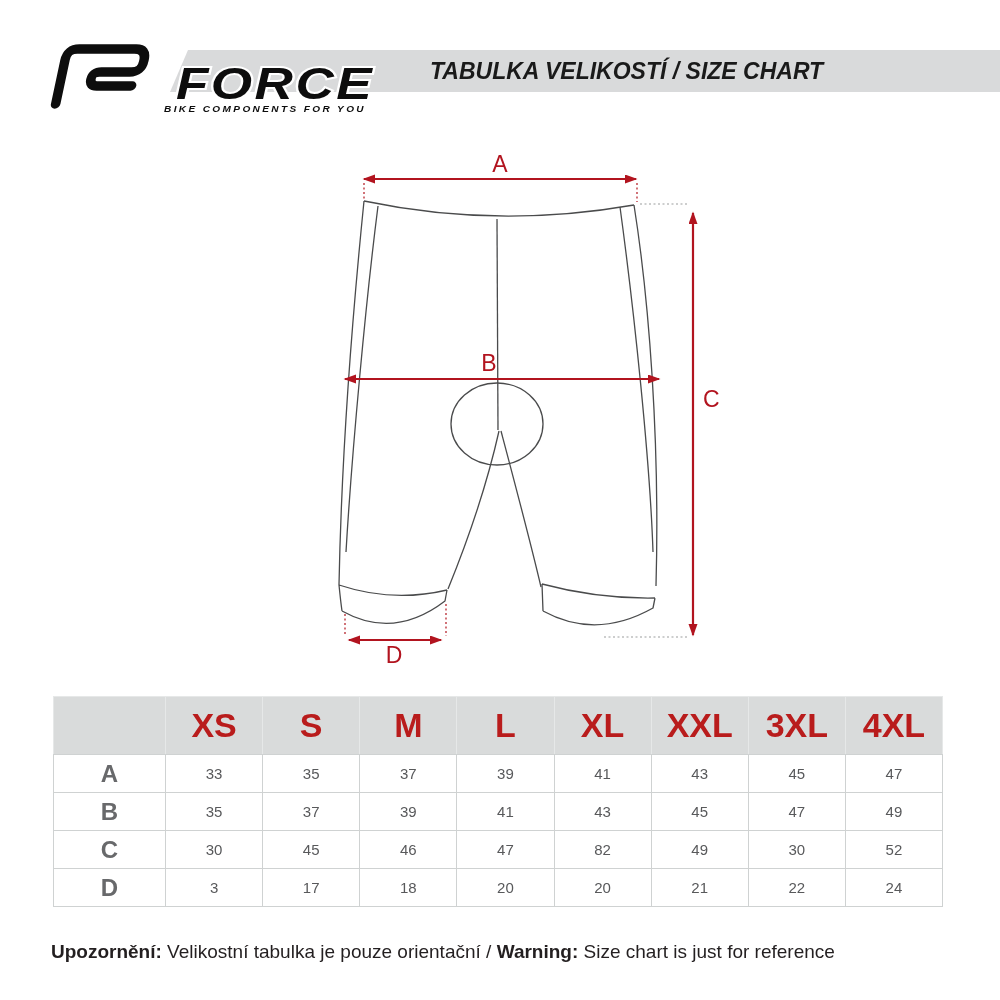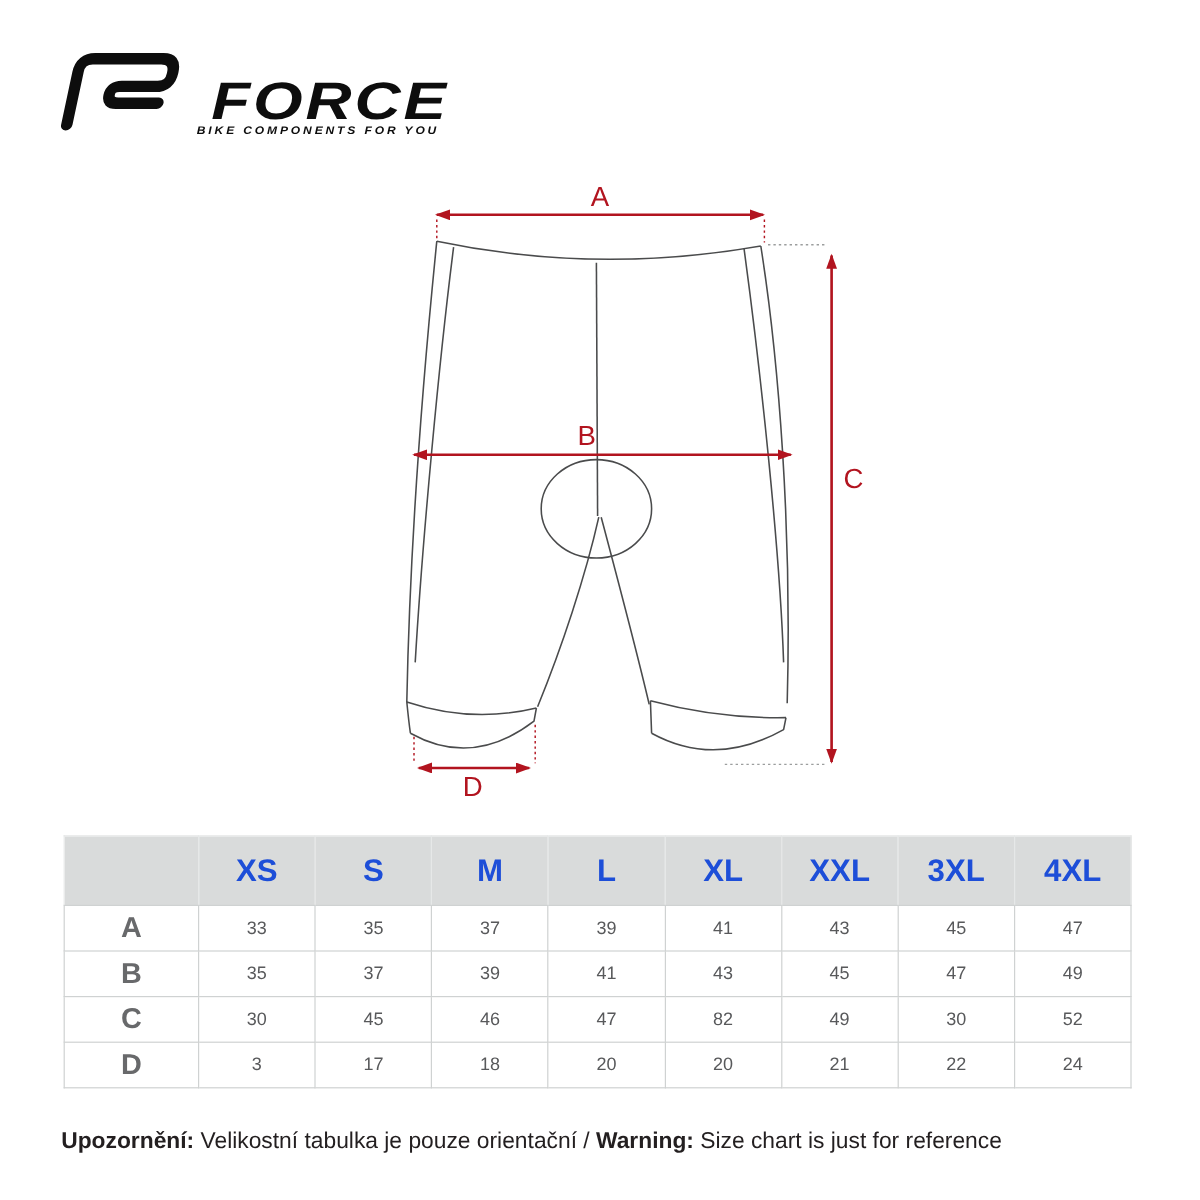--- a/index.html
+++ b/index.html
@@ -15,35 +15,38 @@
 
   
   .diagram-svg{position:absolute;left:0;top:0;width:1000px;height:1000px;}
 
   
   .size-table{position:absolute;left:53px;top:696px;width:890px;border-collapse:collapse;
         table-layout:fixed;}
   .size-table col.lblcol{width:112px;}
   .size-table th,.size-table td{border:1px solid #cfd2d2;text-align:center;vertical-align:middle;}
   .size-table{border:1px solid #a9abab;}
-  .size-table thead th{background:#d9dbdb;height:55px;font-size:26px;font-weight:bold;
-        color:#1d4ed8;border-color:#e6e8e8;border-bottom-color:#cfd2d2;}
+  .size-table thead th{background:#d9dbdb;height:55px;font-size:34px;font-weight:bold;
+        color:#b91c1c;border-color:#e6e8e8;border-bottom-color:#cfd2d2;}
   .size-table tbody tr{height:38px;}
   .size-table tbody th{font-size:24px;font-weight:bold;color:#68696b;background:#fff;}
   .size-table tbody td{font-size:15px;color:#58595b;background:#fff;}
 
   
   .footnote{position:absolute;left:51px;top:941px;font-size:19px;color:#231f20;}
   .footnote b{font-weight:bold;}
 </style>
 </head>
 <body>
 
 <div class="page">
 
+  <div class="band">
+    <div class="band-title">TABULKA VELIKOSTÍ / SIZE CHART</div>
+  </div>
 
   <svg class="logo-svg" viewBox="0 0 340 80">
     <g transform="translate(16,4) skewX(-12)" fill="none" stroke-linecap="round" stroke-linejoin="round">
       <path d="M2,58 L2,14 Q2,3 13,3 L70,3 Q81,3 81,14 L81,15 Q81,26 70,26 L40,26 Q32,26 32,33 Q32,40 40,40 L74,40" stroke="#fff" stroke-width="13.5"></path>
       <path d="M2,58 L2,14 Q2,3 13,3 L70,3 Q81,3 81,14 L81,15 Q81,26 70,26 L40,26 Q32,26 32,33 Q32,40 40,40 L74,40" stroke="#0d0d0d" stroke-width="9.5"></path>
     </g>
     <text x="126" y="57" font-size="44" font-weight="bold" font-style="italic" letter-spacing="2" textLength="198" lengthAdjust="spacingAndGlyphs" fill="#0d0d0d" stroke="#fff" stroke-width="4" paint-order="stroke">FORCE</text>
     <text x="114" y="70" font-size="9.2" font-weight="bold" font-style="italic" letter-spacing="2.2" textLength="202" lengthAdjust="spacingAndGlyphs" fill="#0d0d0d" stroke="#fff" stroke-width="2.5" paint-order="stroke">BIKE COMPONENTS FOR YOU</text>
   </svg>
 

